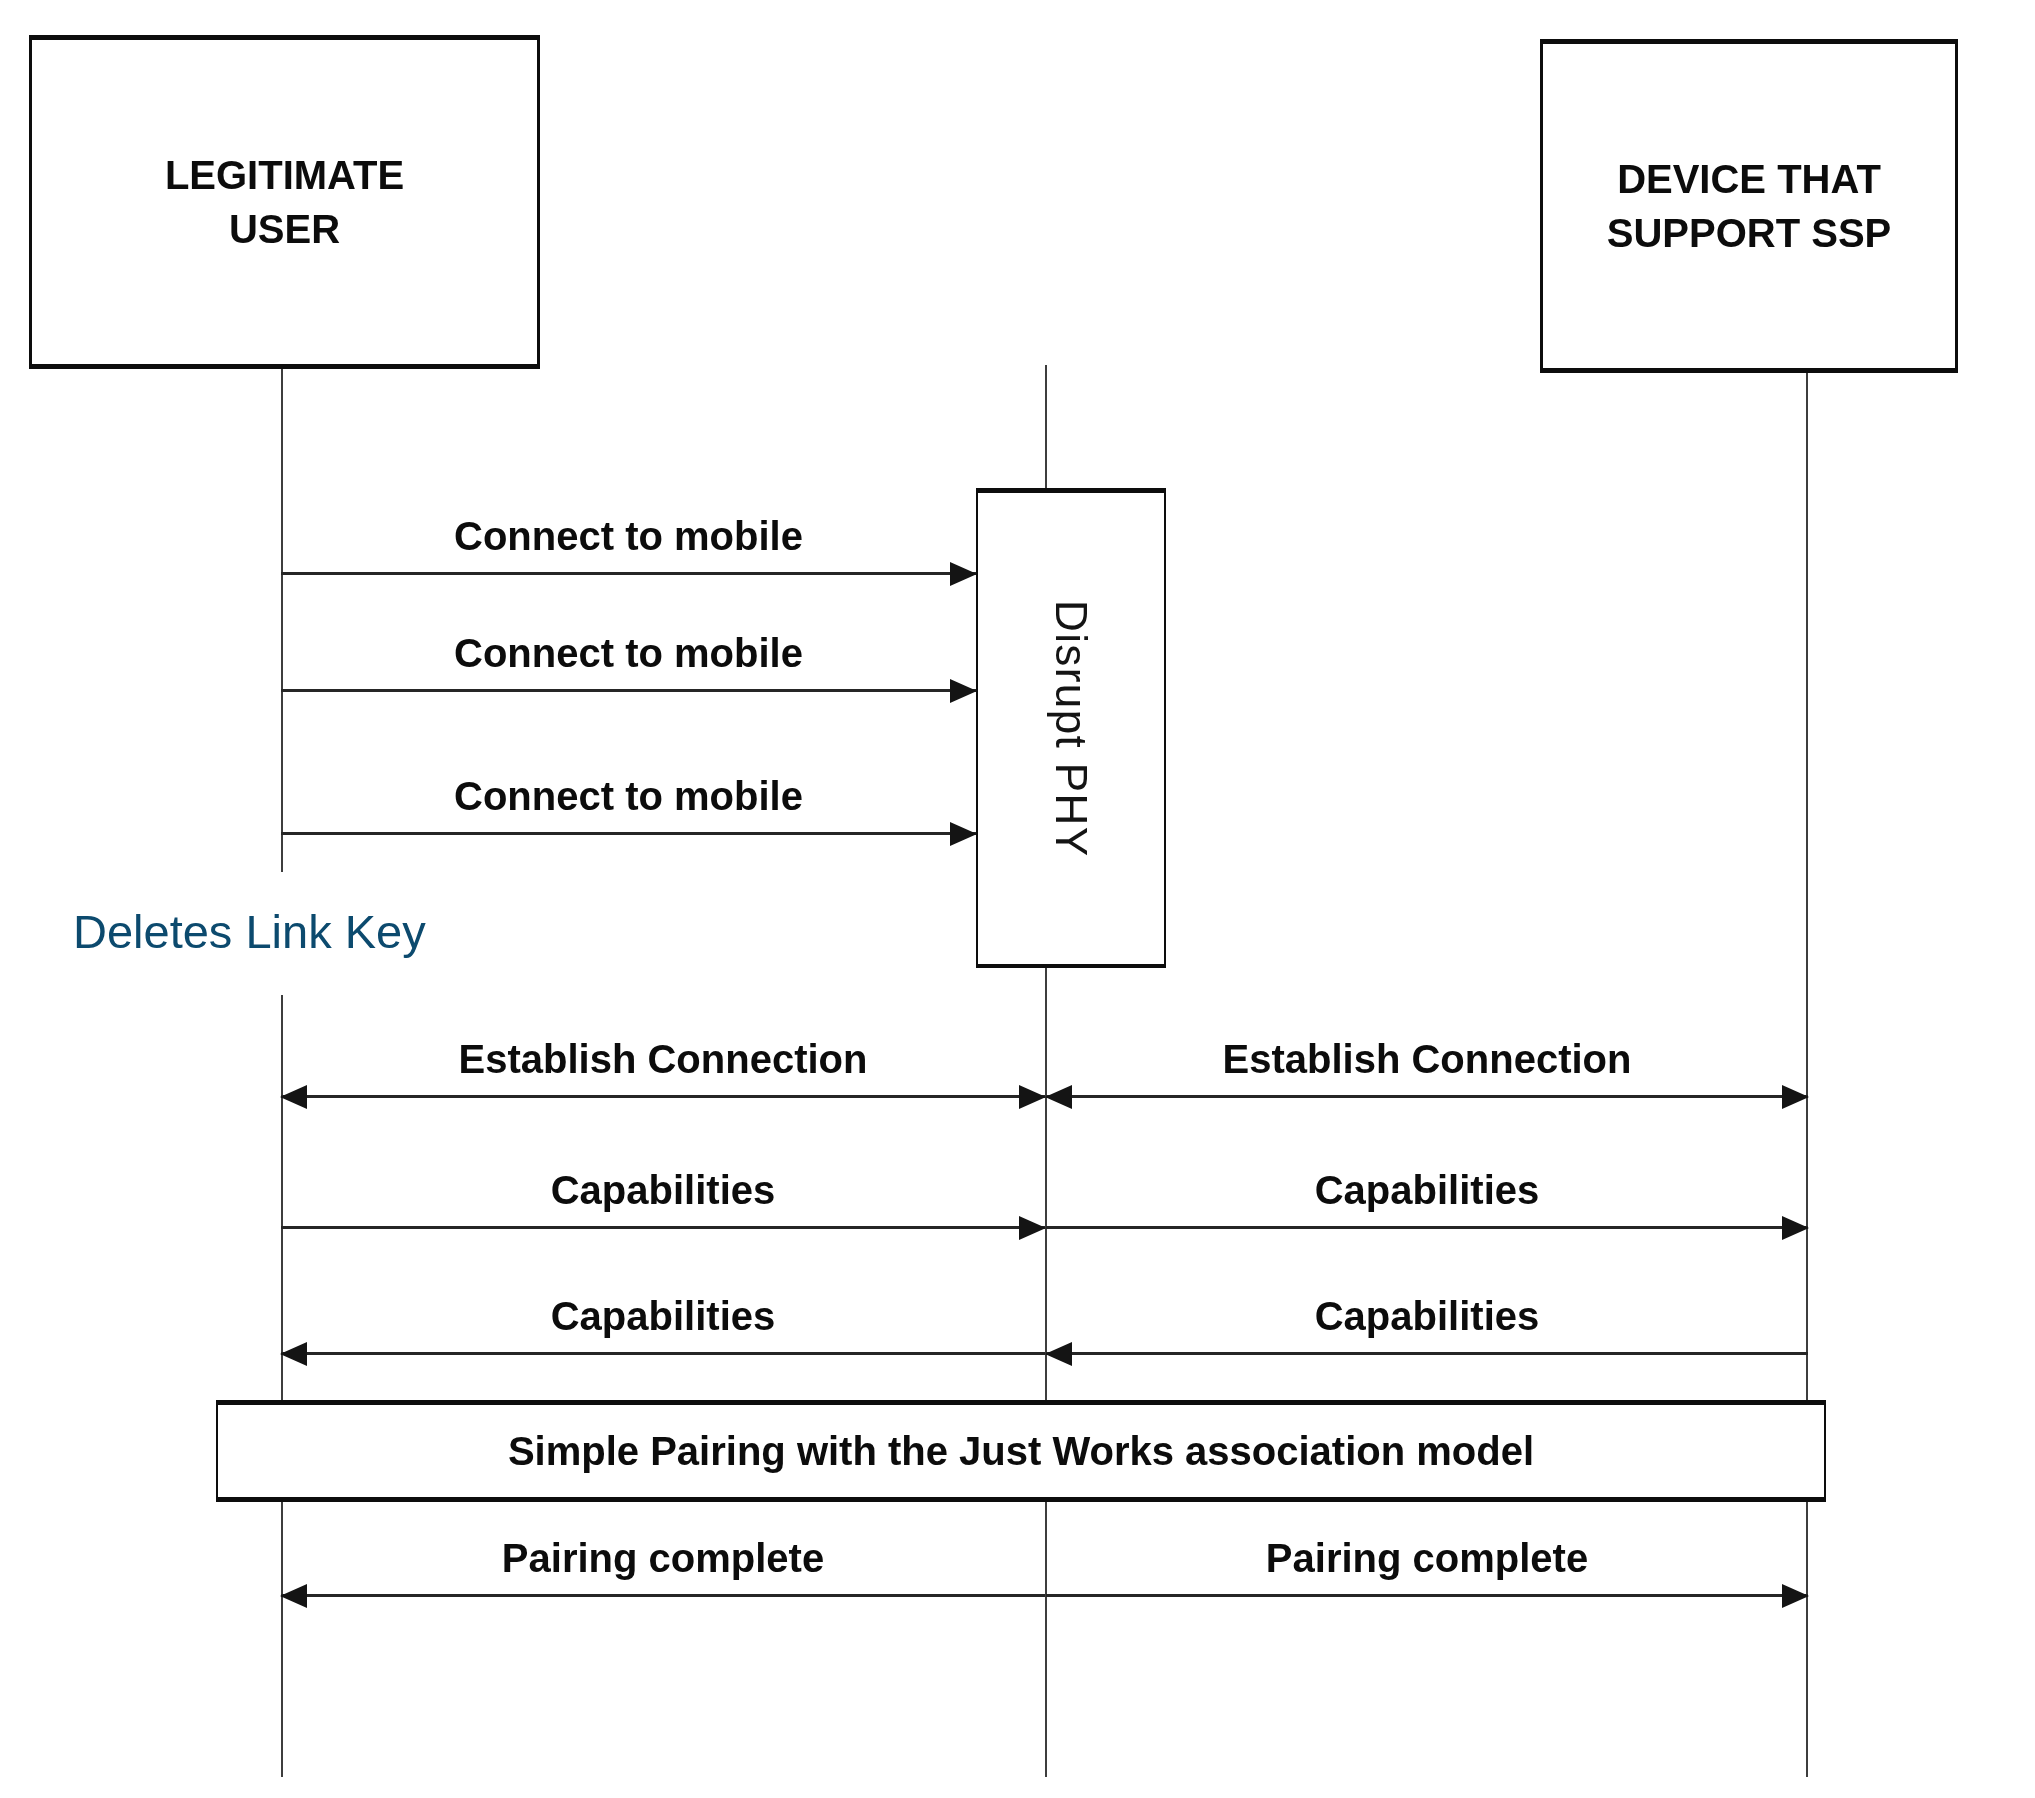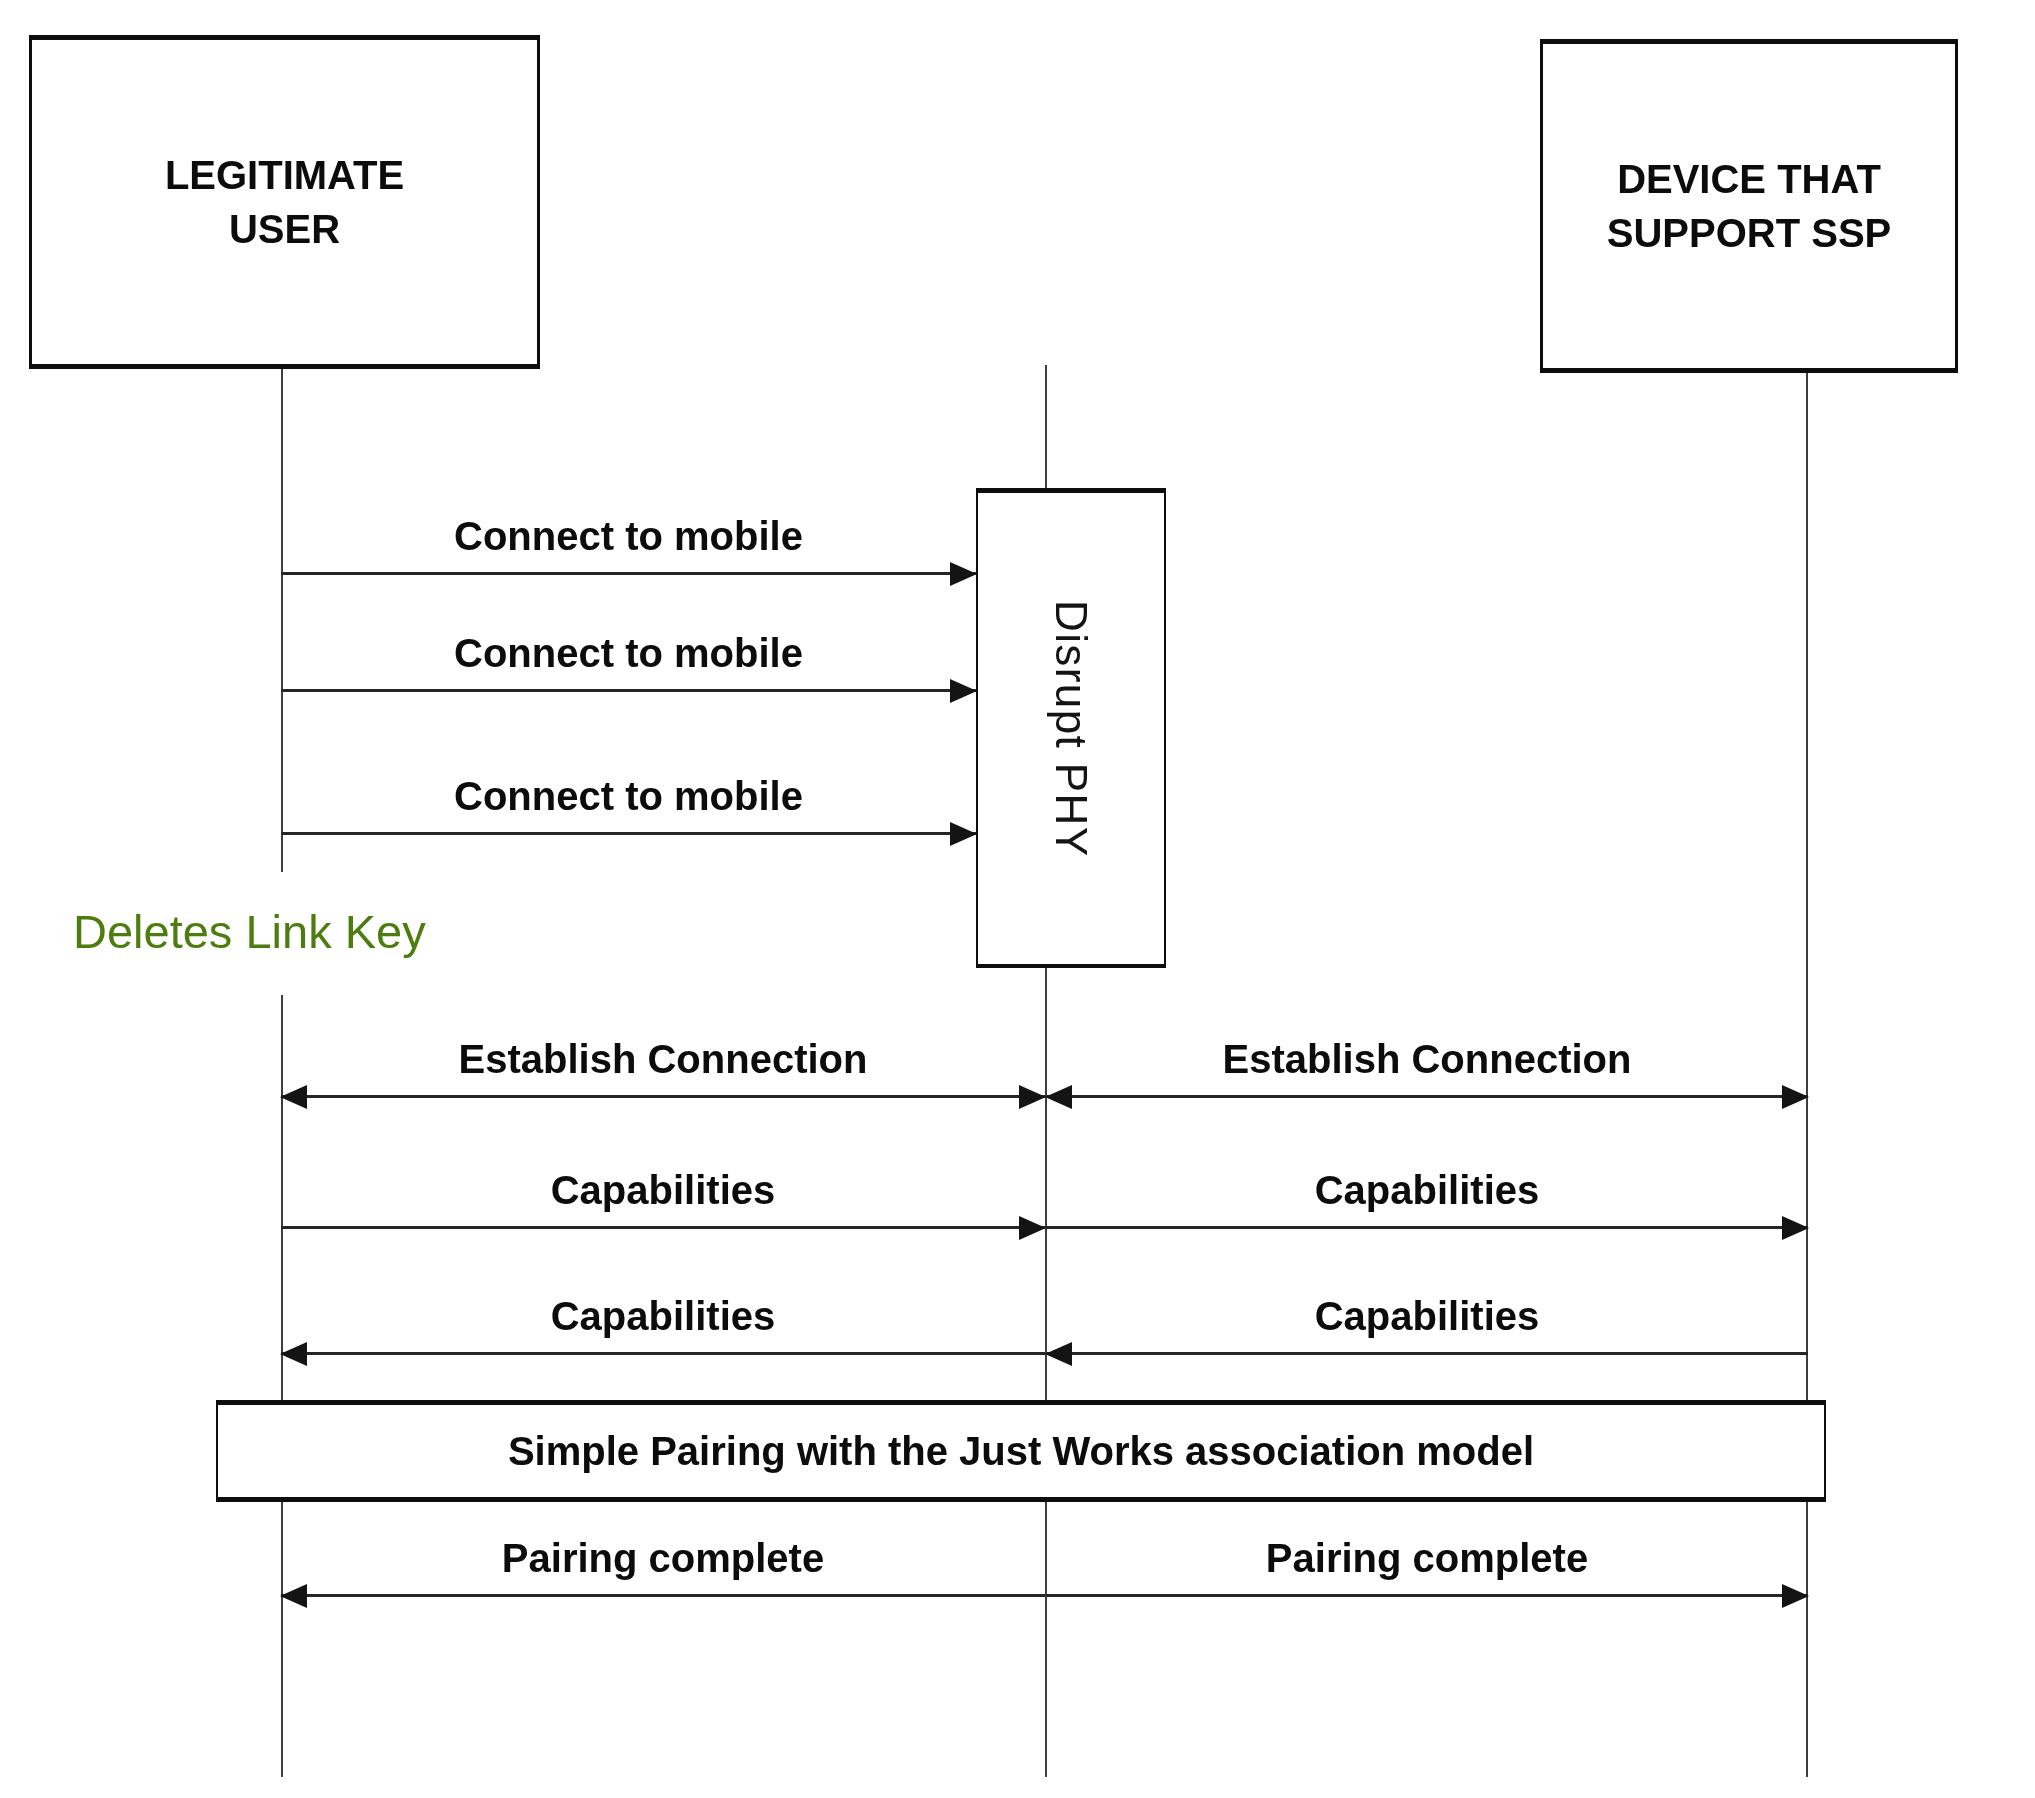--- a/index.html
+++ b/index.html
@@ -50,21 +50,21 @@
     display:flex;align-items:center;justify-content:center;
     z-index:3;
   }
   .activation .vtext{
     writing-mode:vertical-rl;
     font-size:44px;font-weight:400;letter-spacing:1.4px;
     white-space:nowrap;color:#141414;
   }
   
   .note{
-    position:absolute;font-size:47px;font-weight:400;color:#4d7c0f;
+    position:absolute;font-size:47px;font-weight:400;color:#0c4a6e;
     white-space:nowrap;z-index:2;
   }
   
   .banner{
     position:absolute;box-sizing:border-box;
     background:#ffffff;border:2.9px solid #0d0d0d;
     border-top-width:5.7px;border-bottom-width:5.7px;
     display:flex;align-items:center;justify-content:center;
     font-weight:700;font-size:40px;text-align:center;
     z-index:3;white-space:nowrap;

